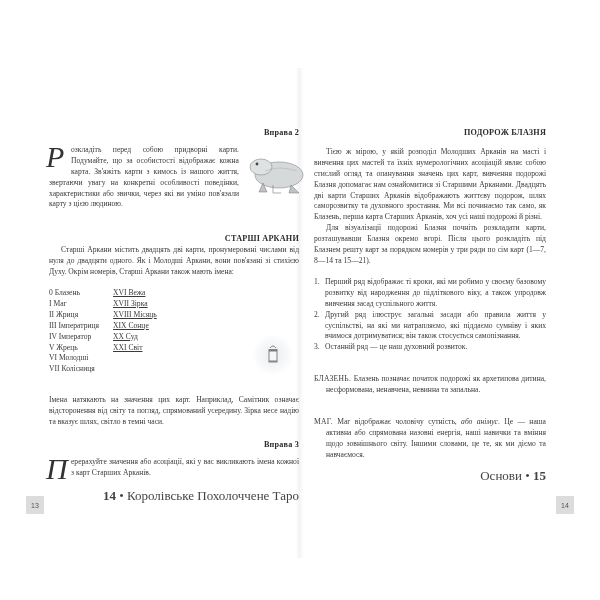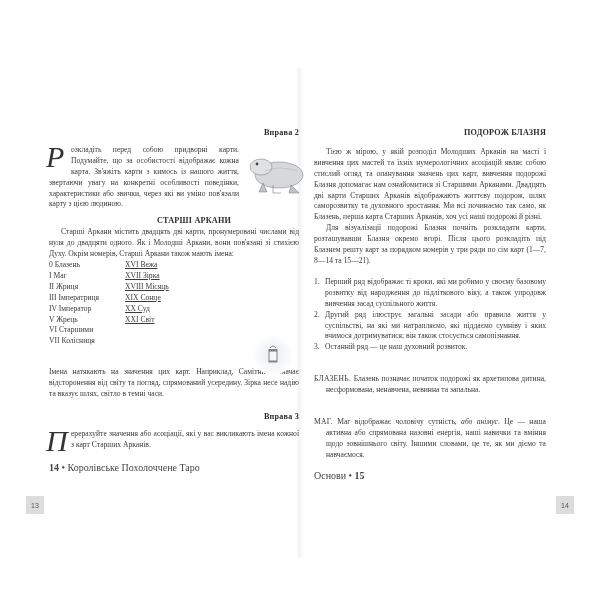--- a/index.html
+++ b/index.html
@@ -30,33 +30,33 @@
     .dropcap-para { position: relative; padding-left: 0; }
     .dropcap {
       float: left; font-family: "Liberation Serif", serif; font-style: italic;
       font-size: 30px; line-height: 24px; margin: 0 3px 0 -3px; color: #333;
       width: 22px; height: 24px;
     }
     .frog {
       float: right; width: 66px; height: 48px; margin: 4px -10px 0 4px; position: relative;
     }
     .names {
-      display: flex; gap: 12px; 
+      display: flex; gap: 0; margin-top: 10px;
     }
     .names .col { display: flex; flex-direction: column; }
     .names .col1 { width: 64px; }
     .names .col2 { width: 65px; }
     .names .col3 { width: 60px; text-decoration: underline; }
     .lantern {
       position: absolute; left: 253px; top: 327px; width: 40px; height: 40px;
       background: radial-gradient(circle, #e9eef0 0%, #f5f7f8 45%, #ffffff 75%);
       border-radius: 50%;
     }
     .footer {
-      text-align: left; font-size: 10px; color: #444; margin-top: 6px;
+      text-align: right; font-size: 13px; color: #444; margin-top: 6px;
     }
     .footer b { font-weight: bold; }
     .list { margin: 10px 0 0 0; padding: 0; }
     .list-item { display: flex; text-align: justify; }
     .list-item .num { width: 11px; flex: none; }
     .list-item .txt { flex: 1; }
     .def { text-align: justify; padding-left: 12px; text-indent: -12px; margin-top: 21px; }
     .def .term { font-variant: small-caps; letter-spacing: 0.3px; }
     .pagenum {
       position: absolute; top: 488px; width: 18px; height: 18px;
@@ -83,32 +83,32 @@
           <path d="M20 34 L16 43 L24 43 Z" fill="#bfc3c4" stroke="#777" stroke-width="0.5"></path>
           <path d="M48 36 L46 44 L56 44 Z" fill="#bfc3c4" stroke="#777" stroke-width="0.5"></path>
           <path d="M30 36 L30 44 L38 44" fill="none" stroke="#777" stroke-width="0.6"></path>
           <path d="M22 22 Q36 16 54 22" fill="none" stroke="#aaa" stroke-width="0.5"></path>
         </svg>
       </span>
       <span class="dropcap">Р</span>
       <span>озкладіть перед собою придворні карти. Подумайте, що за особистості відображає кожна карта. Зв'яжіть карти з кимось із нашого життя, звертаючи увагу на конкретні особливості поведінки, характеристики або звички, через які ви уміно пов'язали карту з цією людиною.</span>
     </div>
 
-    <div class="heading center" style="margin-top:6px; margin-left:40px;">СТАРШІ АРКАНИ</div>
+    <div class="heading center" style="margin-top:24px; margin-left:40px;text-align:right;">СТАРШІ АРКАНИ</div>
     <div class="para indent" style="">Старші Аркани містить двадцять дві карти, пронумеровані числами від нуля до двадцяти одного. Як і Молодші Аркани, вони пов'язані зі стихією Духу. Окрім номерів, Старші Аркани також мають імена:</div>
 
     <div class="names">
       <div class="col col1">
         <span>0 Блазень</span>
         <span>I Маг</span>
         <span>II Жриця</span>
         <span>III Імператриця</span>
         <span>IV Імператор</span>
         <span>V Жрець</span>
-        <span>VI Старшими</span>
+        <span>VI Молодші</span>
         <span>VII Колісниця</span>
       </div>
       <div class="col col3">
         <span>XVI Вежа</span>
         <span>XVII Зірка</span>
         <span>XVIII Місяць</span>
         <span>XIX Сонце</span>
         <span>XX Суд</span>
         <span>XXI Світ</span>
       </div>

